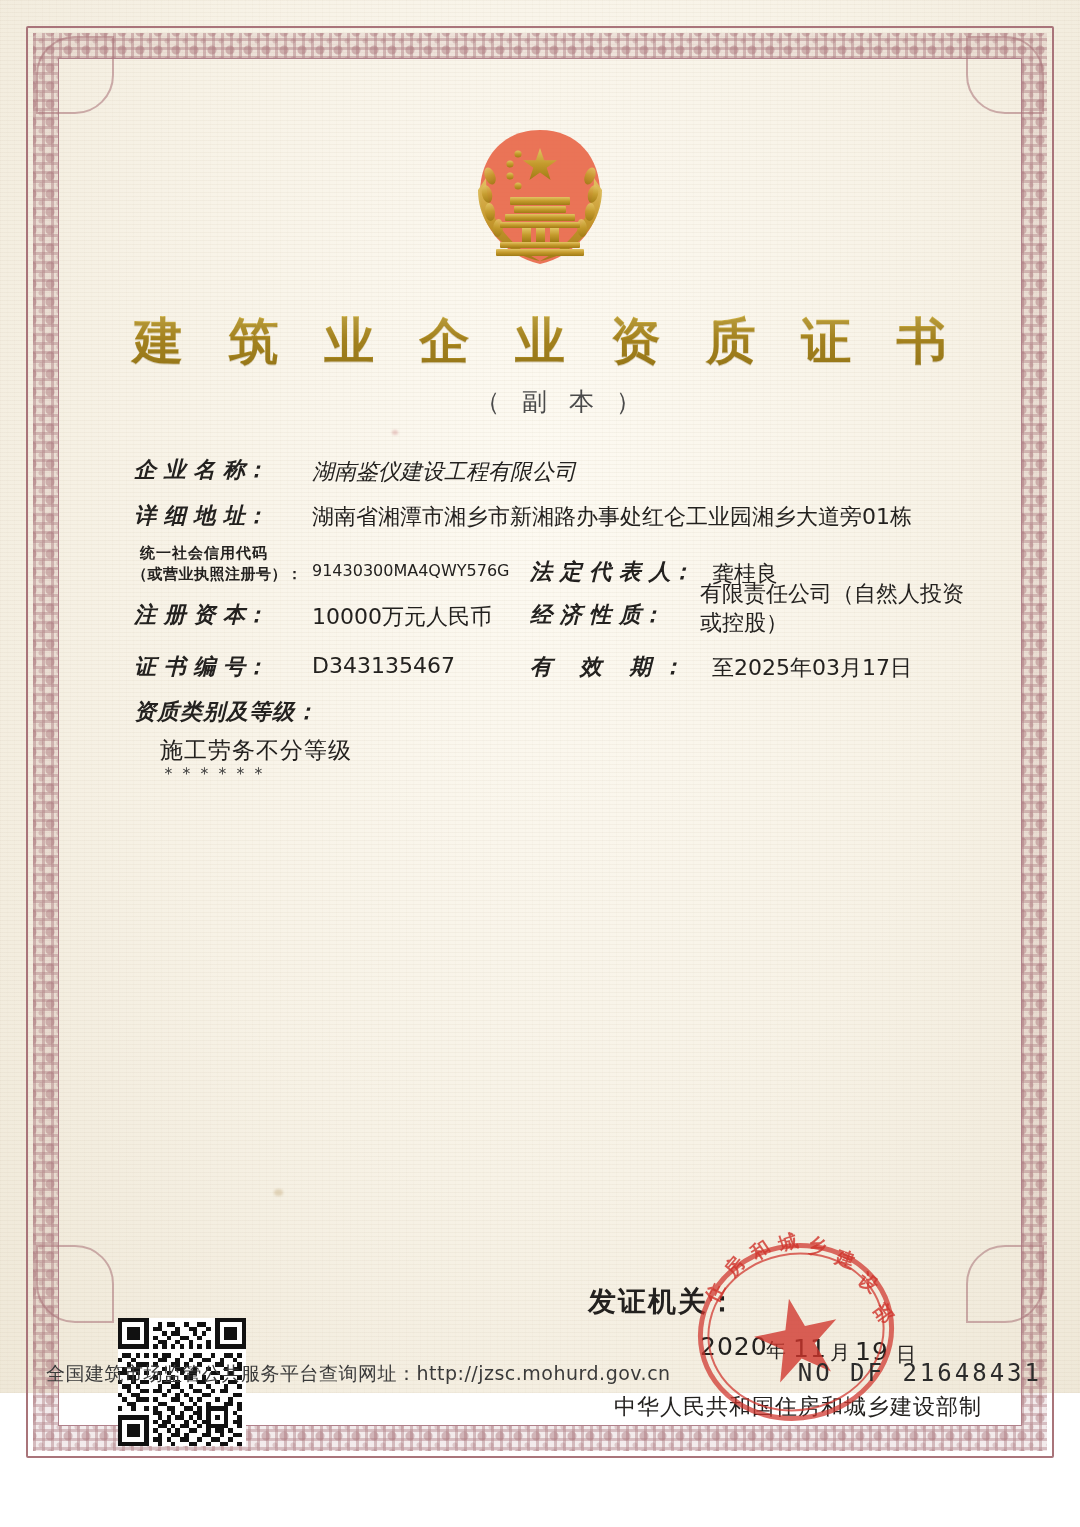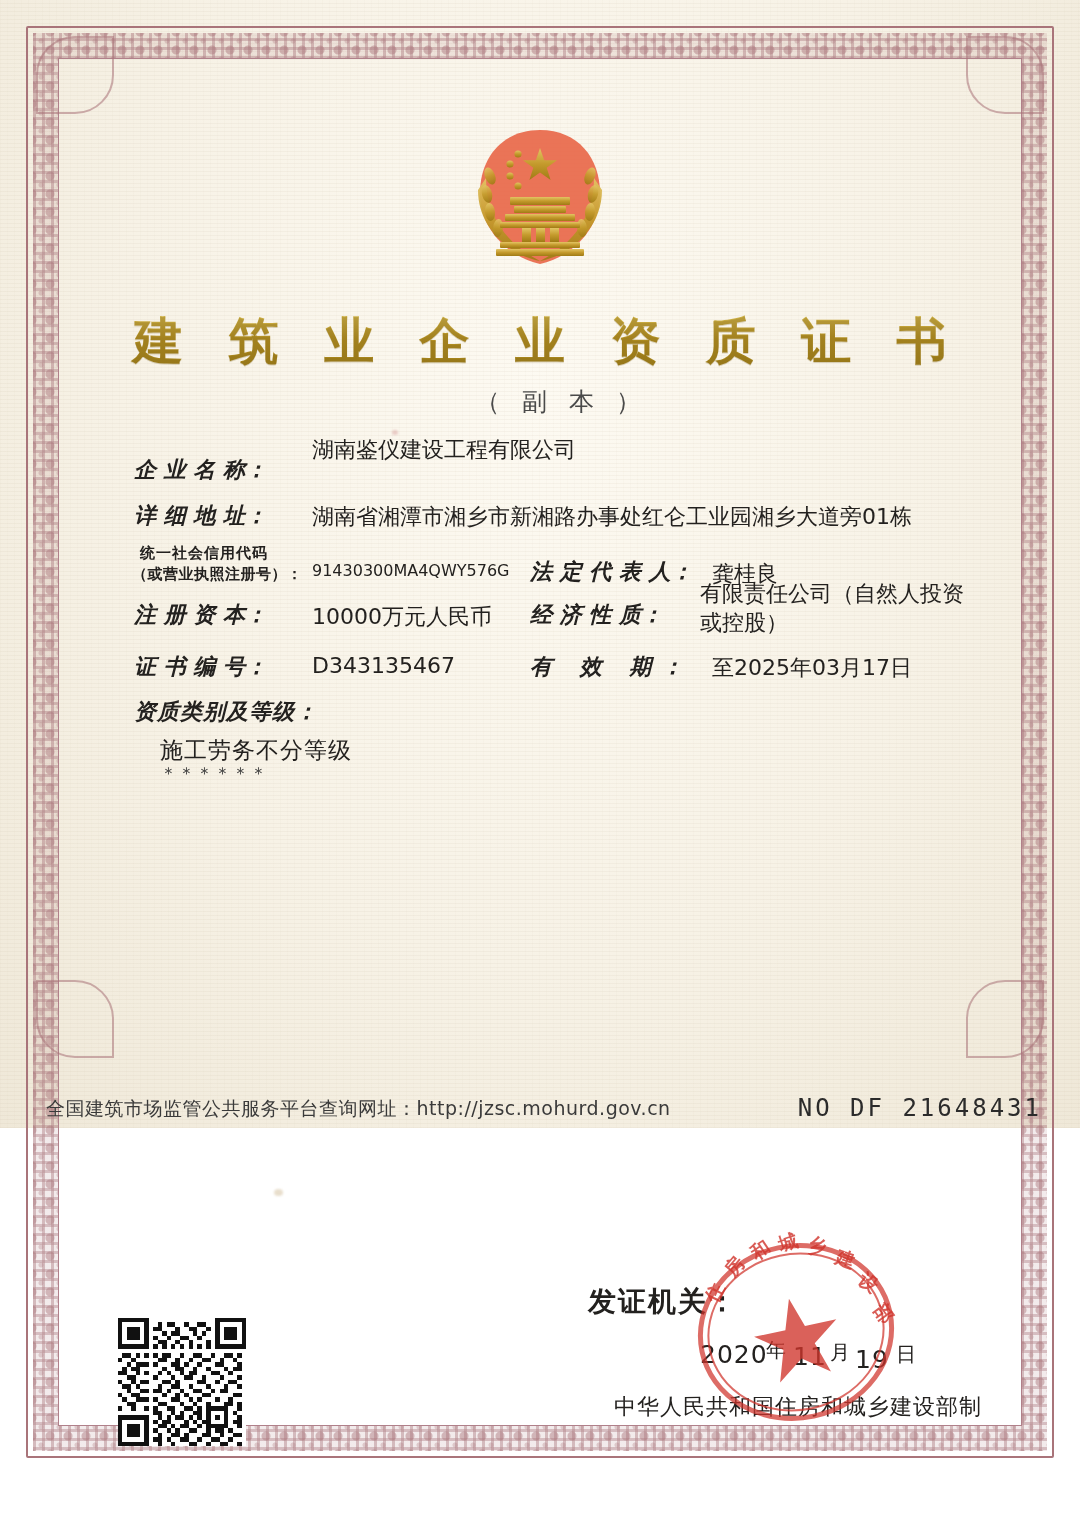--- a/index.html
+++ b/index.html
@@ -9,21 +9,21 @@
   }
   body {
     width: 1080px;
     height: 1527px;
     font-family: "Liberation Sans", sans-serif;
     overflow: hidden;
   }
   .page {
     position: relative;
     width: 1080px;
-    height: 1128px;
+    height: 1393px;
     background:
       radial-gradient(ellipse at 50% 35%, #fdfaf2 0%, #f7f2e6 55%, #efe8d8 100%);
   }
   
   .paper-texture {
     position: absolute;
     inset: 0;
     background-image: repeating-linear-gradient(
       0deg,
       rgba(190,175,150,0.10) 0px,
@@ -207,21 +207,21 @@
     position: absolute;
     right: 38px;
     bottom: 6px;
     font-size: 24px;
     color: #2b2b2b;
     letter-spacing: 3px;
     font-family: "DejaVu Sans Mono", monospace;
   }
 
   .issuer-label { font-size: 28px; font-weight: bold; letter-spacing: 2px; }
-  .date-num { font-size: 25px; letter-spacing: 1px; margin-top: 8px; }
+  .date-num { font-size: 25px; letter-spacing: 1px; }
   .date-unit { font-size: 20px; }
   .footer-org { font-size: 22px; letter-spacing: 1px; }
 
   
   .stain {
     position: absolute;
     border-radius: 50%;
     background: rgba(190,160,110,0.35);
     filter: blur(1px);
   }
@@ -289,21 +289,21 @@
         <rect x="40" y="124" width="80" height="6" rx="1"></rect>
         <rect x="36" y="131" width="88" height="7" rx="1"></rect>
       </g>
     </svg>
   </div>
 
   <div class="main-title">建 筑 业 企 业 资 质 证 书</div>
   <div class="sub-title">（ 副 本 ）</div>
 
   <div class="t lbl" style="left:134px; top:455px;">企 业 名 称：</div>
-  <div class="t val" style="left:312px; top:435px; font-size:22px;">湖南鉴仪建设工程有限公司</div>
+  <div class="t val" style="left:312px; top:457px; font-size:22px;font-style:italic;">湖南鉴仪建设工程有限公司</div>
 
   <div class="t lbl" style="left:134px; top:501px;">详 细 地 址：</div>
   <div class="t val wrap" style="left:312px; top:503px; width:640px; font-size:22px;">湖南省湘潭市湘乡市新湘路办事处红仑工业园湘乡大道旁01栋</div>
 
   <div class="t" style="left:140px; top:544px; font-size:15px; font-weight:bold; letter-spacing:1px;">统一社会信用代码</div>
   <div class="t" style="left:132px; top:565px; font-size:15px; font-weight:bold; letter-spacing:0.5px;">（或营业执照注册号）：</div>
   <div class="t val" style="left:312px; top:561px; font-size:16px;">91430300MA4QWY576G</div>
 
   <div class="t lbl" style="left:530px; top:557px;">法 定 代 表 人：</div>
   <div class="t val" style="left:712px; top:559px; font-size:22px;">龚桂良</div>

